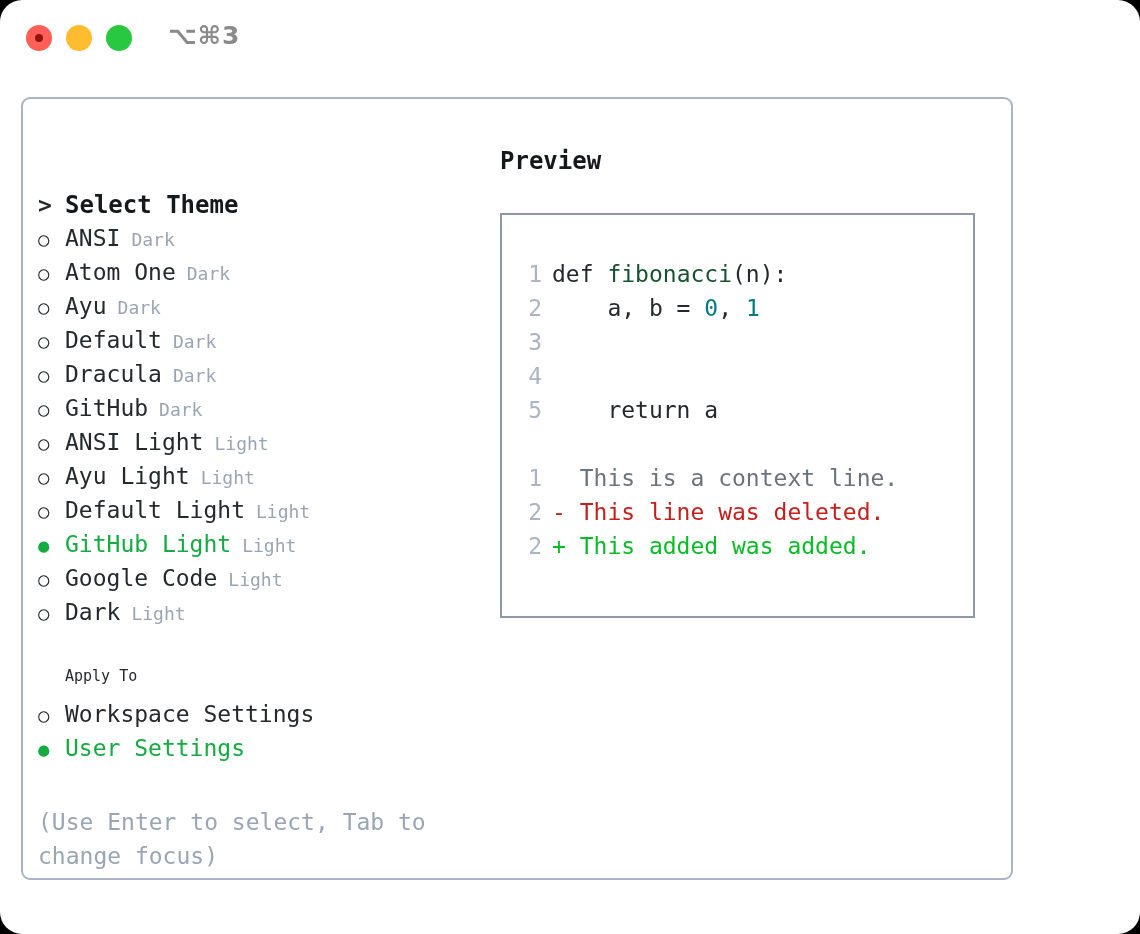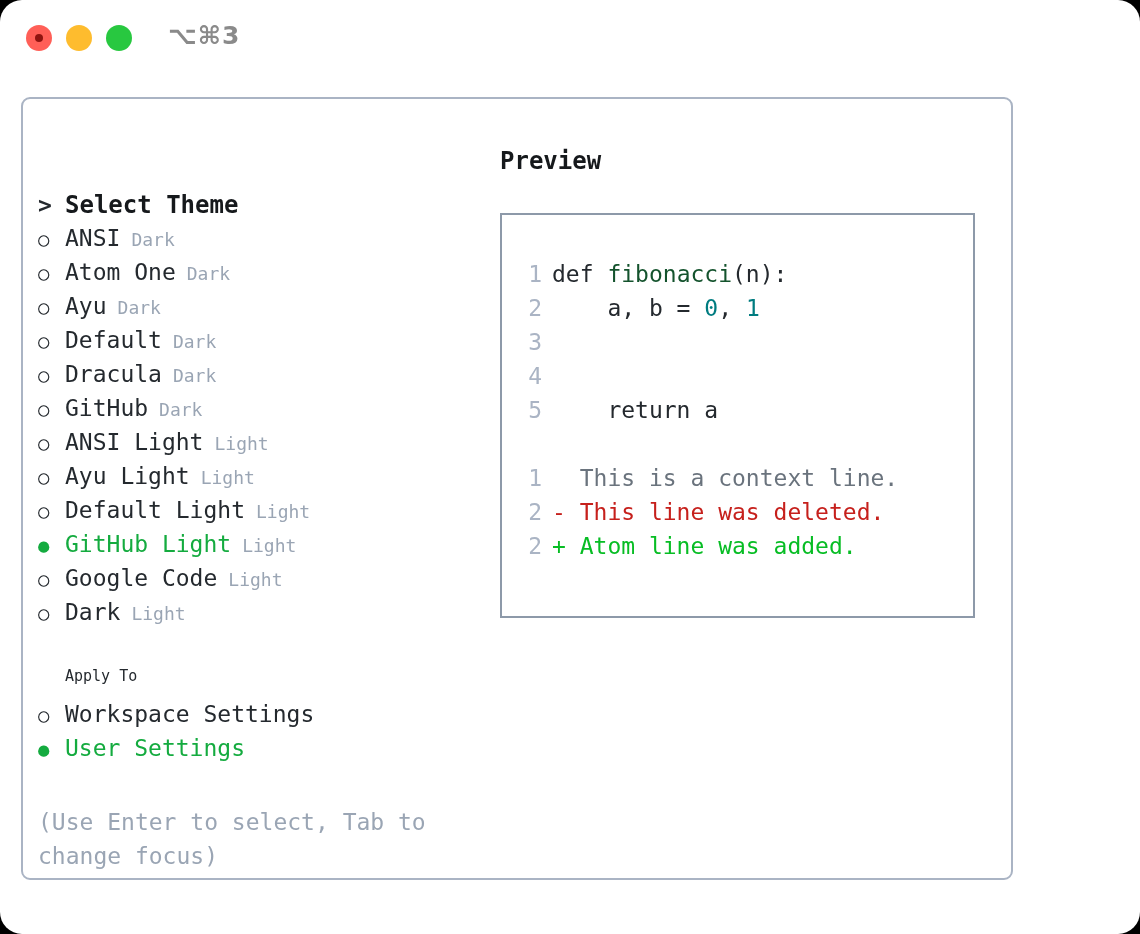--- a/index.html
+++ b/index.html
@@ -343,20 +343,20 @@
           <span class="code-text">  This is a context line.</span>
         </div>
 
         <div class="code-line diff-del">
           <span class="lineno">2</span>
           <span class="code-text">- This line was deleted.</span>
         </div>
 
         <div class="code-line diff-add">
           <span class="lineno">2</span>
-          <span class="code-text">+ Atom line was added.</span>
+          <span class="code-text">+ This added was added.</span>
         </div>
 
       </div>
     </div>
 
   </div>
 </div>
 
 </body></html>

